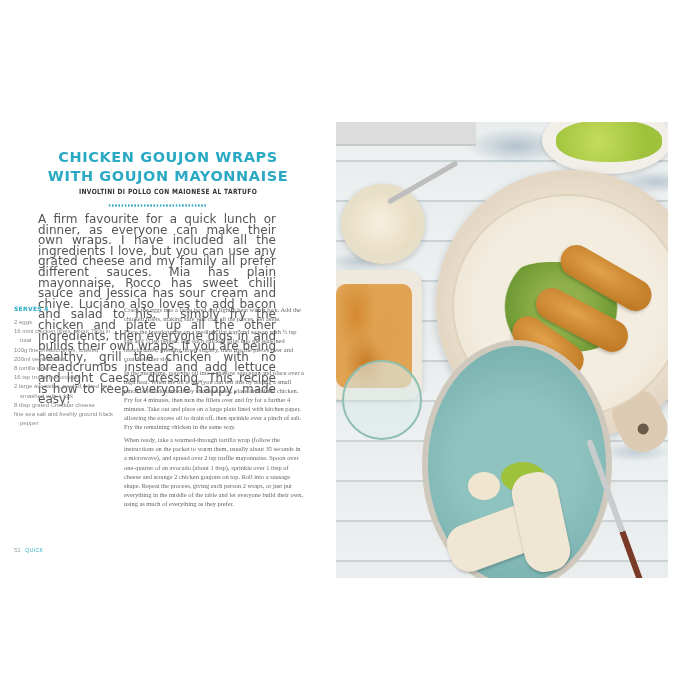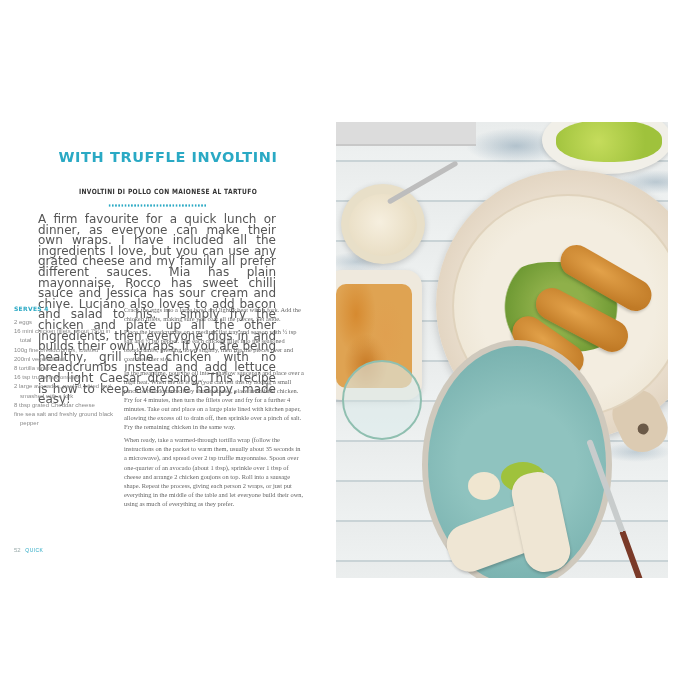--- a/index.html
+++ b/index.html
@@ -163,21 +163,22 @@
       position: absolute; left: 250px; top: 318px; width: 6px; height: 150px; border-radius: 3px;
       background: linear-gradient(180deg, #c8cccc 0%, #c8cccc 65%, #7a3a28 65%, #7a3a28 100%);
       transform: rotate(-20deg); transform-origin: top center;
     }
   </style>
 </head>
 <body>
 
 <div class="page-left">
   <div class="title">
-    <div>WITH TRUFFLE INVOLTINI</div>
+    <div>CHICKEN GOUJON WRAPS</div>
+    <div>WITH GOUJON MAYONNAISE</div>
   </div>
   <div class="subtitle">INVOLTINI DI POLLO CON MAIONESE AL TARTUFO</div>
   <div class="dotted-rule"></div>
 
   <p class="intro">A firm favourite for a quick lunch or dinner, as everyone can make their own wraps. I have included all the ingredients I love, but you can use any grated cheese and my family all prefer different sauces. Mia has plain mayonnaise, Rocco has sweet chilli sauce and Jessica has sour cream and chive. Luciano also loves to add bacon and salad to his. I simply fry the chicken and plate up all the other ingredients, then everyone digs in and builds their own wraps. If you are being healthy, grill the chicken with no breadcrumbs instead and add lettuce and light Caesar dressing. This recipe is how to keep everyone happy, made easy!</p>
 
   <div class="serves">SERVES 4</div>
   <ul class="ingredients">
     <li>2 eggs</li>
     <li>16 mini chicken fillets, about 750g in total</li>

